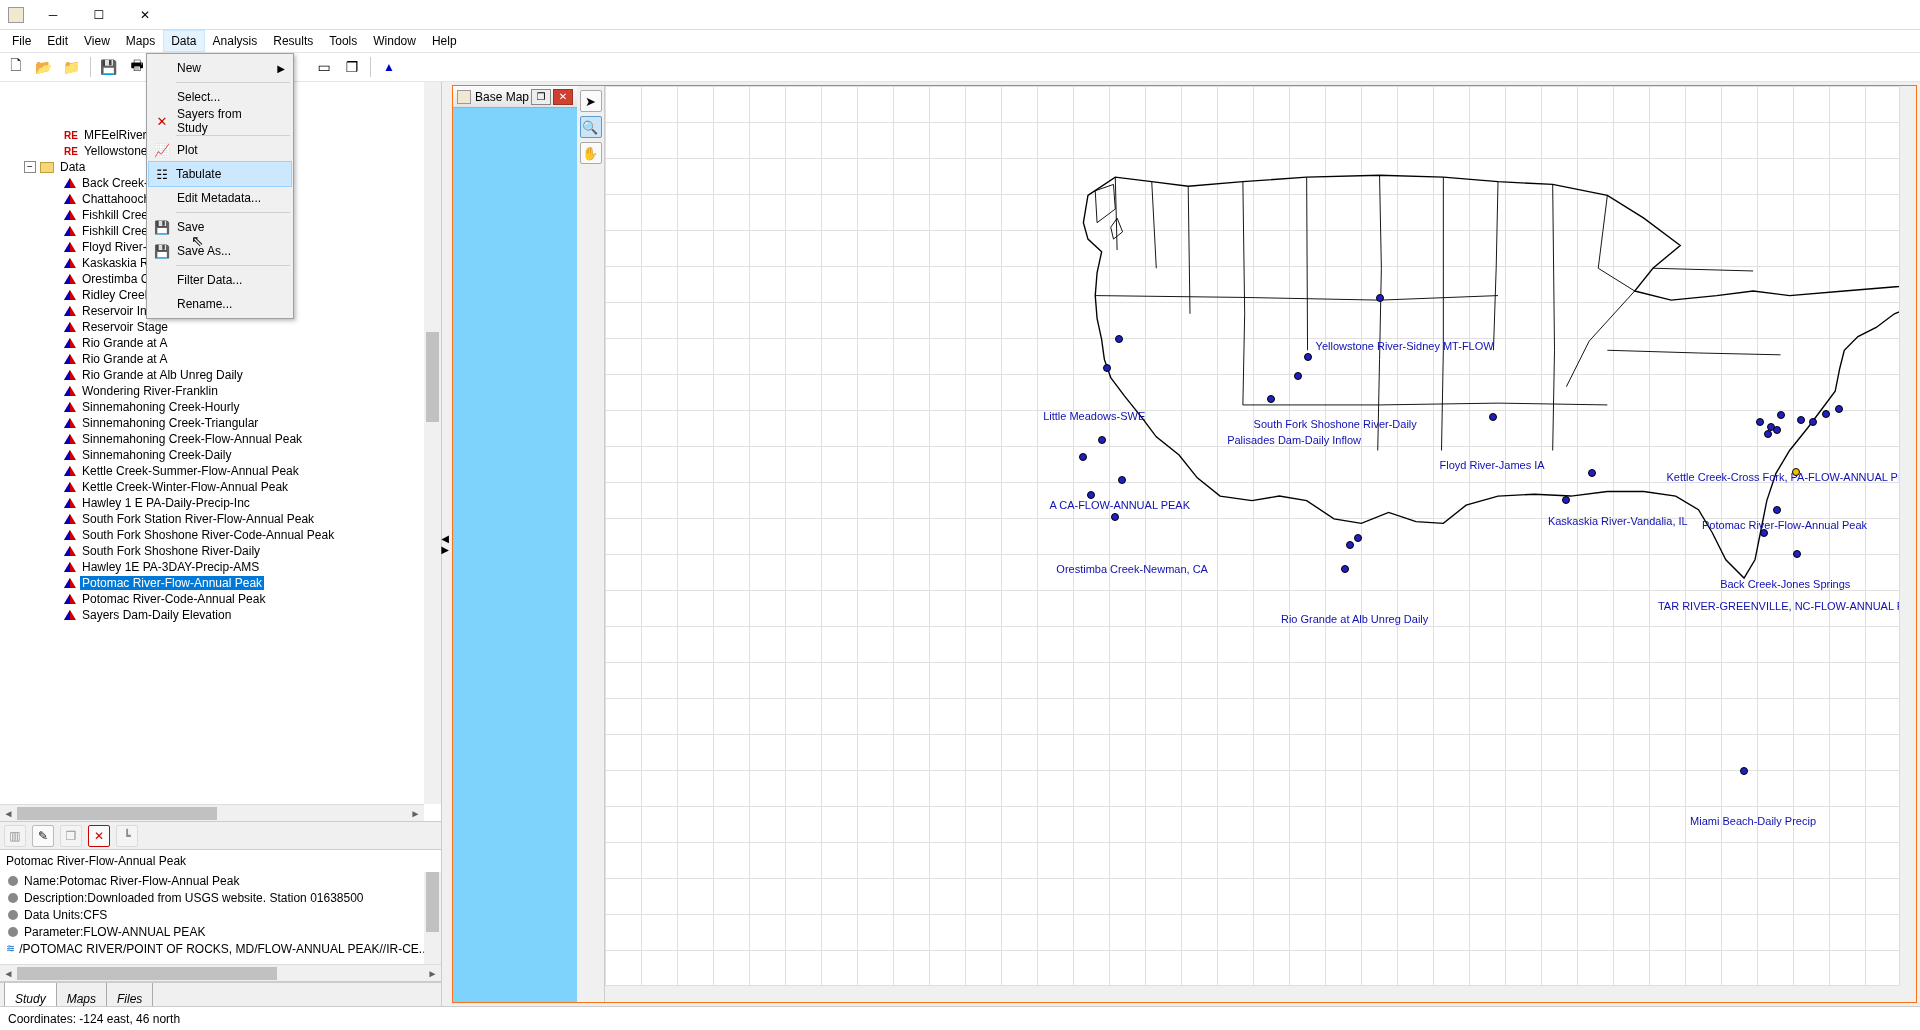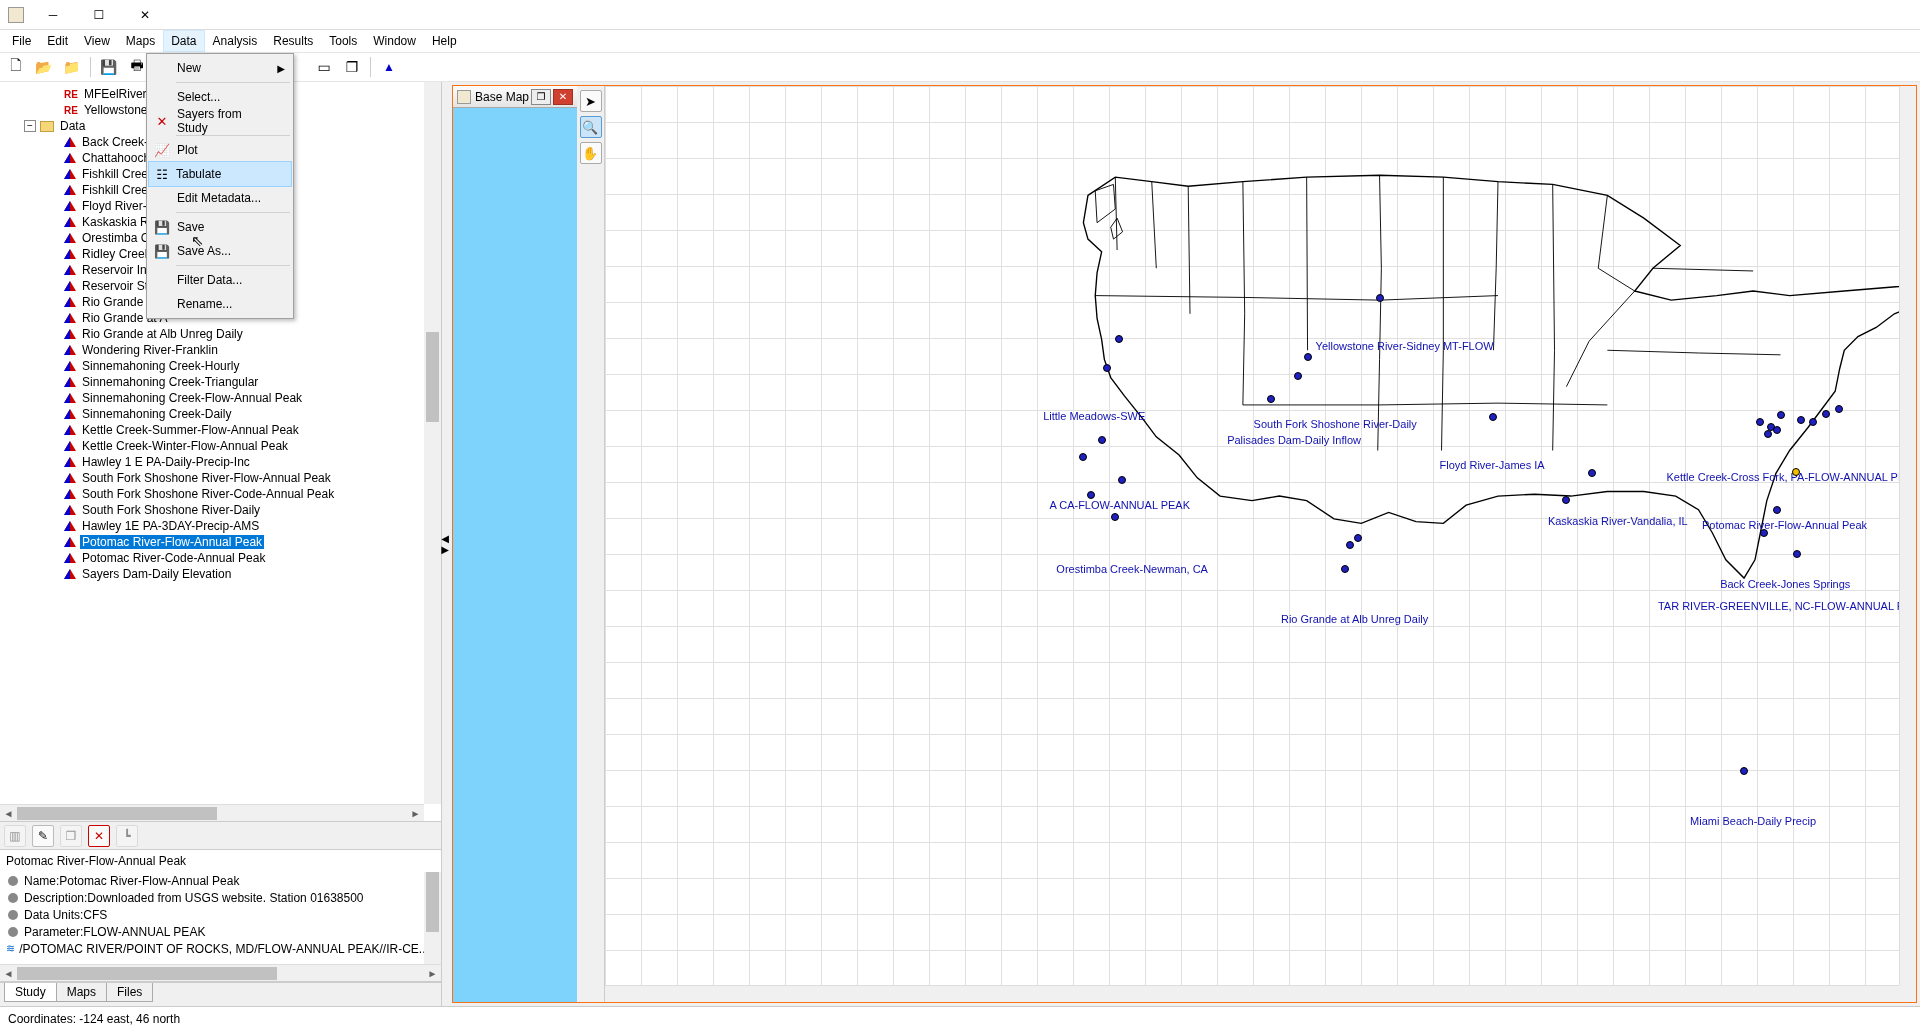--- a/index.html
+++ b/index.html
@@ -21,21 +21,21 @@
 .toolbar { height: 30px; border-top: 1px solid #e5e5e5; border-bottom: 1px solid #e5e5e5; display: flex; align-items: center; padding: 0 4px; gap: 4px; position: relative; }
 .tb-btn { width: 24px; height: 24px; display: flex; align-items: center; justify-content: center; font-size: 14px; }
 .tb-sep { width: 1px; height: 20px; background: #ccc; margin: 0 2px; }
 
 
 .main { position: absolute; top: 82px; left: 0; right: 0; bottom: 24px; display: flex; }
 
 
 .left-panel { width: 442px; border-right: 1px solid #ccc; display: flex; flex-direction: column; }
 .tree-area { flex: 1; overflow: hidden; position: relative; border-bottom: 1px solid #ccc; background: #fff; }
-.tree-scroll { position: absolute; inset: 0; overflow: hidden; }
+.tree-scroll { position: absolute; inset: 0; overflow: hidden; margin-top: 41px; }
 .tree { padding: 4px 0 4px 8px; }
 .tree-node { display: flex; align-items: center; height: 16px; white-space: nowrap; padding-left: 40px; }
 .tree-node.re { padding-left: 56px; }
 .tree-node.data-row { padding-left: 56px; }
 .tree-node.folder { padding-left: 16px; }
 .tree-icon-re { color: #c00; font-weight: bold; font-size: 10px; margin-right: 4px; }
 .tree-icon-data { width: 12px; height: 10px; margin-right: 4px; position: relative; }
 .tree-icon-data::before { content: ''; position: absolute; left: 0; bottom: 0; border-left: 6px solid transparent; border-right: 6px solid transparent; border-bottom: 10px solid #c00; }
 .tree-icon-data::after { content: ''; position: absolute; left: 0; bottom: 0; border-left: 6px solid transparent; border-right: 0 solid transparent; border-bottom: 10px solid #00c; }
 .tree-icon-folder { width: 14px; height: 11px; background: #f5d77a; border: 1px solid #c0a040; margin-right: 4px; }
@@ -60,21 +60,21 @@
 
 .props-panel { height: 132px; border-bottom: 1px solid #ccc; display: flex; flex-direction: column; }
 .props-title { padding: 4px 6px; }
 .props-list { flex: 1; overflow: hidden; padding: 0 4px; position:relative; }
 .prop-row { display: flex; align-items: center; height: 17px; }
 .prop-bullet { width: 10px; height: 10px; border-radius: 50%; background: #888; margin: 0 6px 0 4px; flex-shrink:0; }
 .prop-icon-dss { color:#0066cc; margin: 0 4px 0 2px; font-size:11px;}
 
 
 .bottom-tabs { height: 24px; display: flex; align-items: flex-start; padding-left: 4px; background:#f0f0f0; border-top:1px solid #ccc;}
-.btab { padding: 2px 10px; border: 1px solid #aaa; border-top: none; background: #f0f0f0; margin-right: -1px; }
+.btab { padding: 9px 10px; border: 1px solid #aaa; border-top: none; background: #f0f0f0; margin-right: -1px; font-style: italic; }
 .btab.active { background: #fff; }
 
 
 .right-panel { flex: 1; position: relative; background: #f0f0f0; padding: 3px; }
 .map-window { position: absolute; inset: 3px; border: 1px solid #f97316; background: #7dd3fc; display: flex; flex-direction: row; }
 .map-title { height: 22px; background: linear-gradient(#fdfdfd, #e4e4e4); border-bottom: 1px solid #aaa; display: flex; align-items: center; padding: 0 4px; }
 .map-title-icon { width: 14px; height: 14px; background: #f0e8d0; border: 1px solid #999; margin-right: 4px; }
 .map-title-text { flex: 1; }
 .map-title-btn { width: 20px; height: 16px; border: 1px solid #888; margin-left: 2px; display: flex; align-items: center; justify-content: center; font-size: 10px; background: #eee; }
 .map-title-btn.close { background: #d04030; color: #fff; border-color: #a03020; }
@@ -294,21 +294,21 @@
             <div class="tree-node data-row">
               <span class="tree-icon-data"></span>
               <span class="tree-label">Kettle Creek-Winter-Flow-Annual Peak</span>
             </div>
             <div class="tree-node data-row">
               <span class="tree-icon-data"></span>
               <span class="tree-label">Hawley 1 E PA-Daily-Precip-Inc</span>
             </div>
             <div class="tree-node data-row">
               <span class="tree-icon-data"></span>
-              <span class="tree-label">South Fork Shoshone River-Flow-Annual Peak</span>
+              <span class="tree-label">South Fork Station River-Flow-Annual Peak</span>
             </div>
             <div class="tree-node data-row">
               <span class="tree-icon-data"></span>
               <span class="tree-label">South Fork Shoshone River-Code-Annual Peak</span>
             </div>
             <div class="tree-node data-row">
               <span class="tree-icon-data"></span>
               <span class="tree-label">South Fork Shoshone River-Daily</span>
             </div>
             <div class="tree-node data-row">

